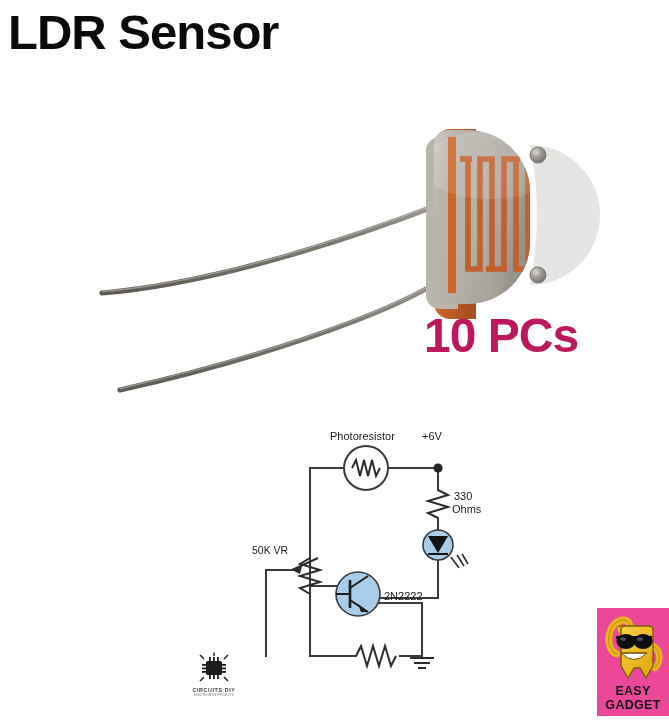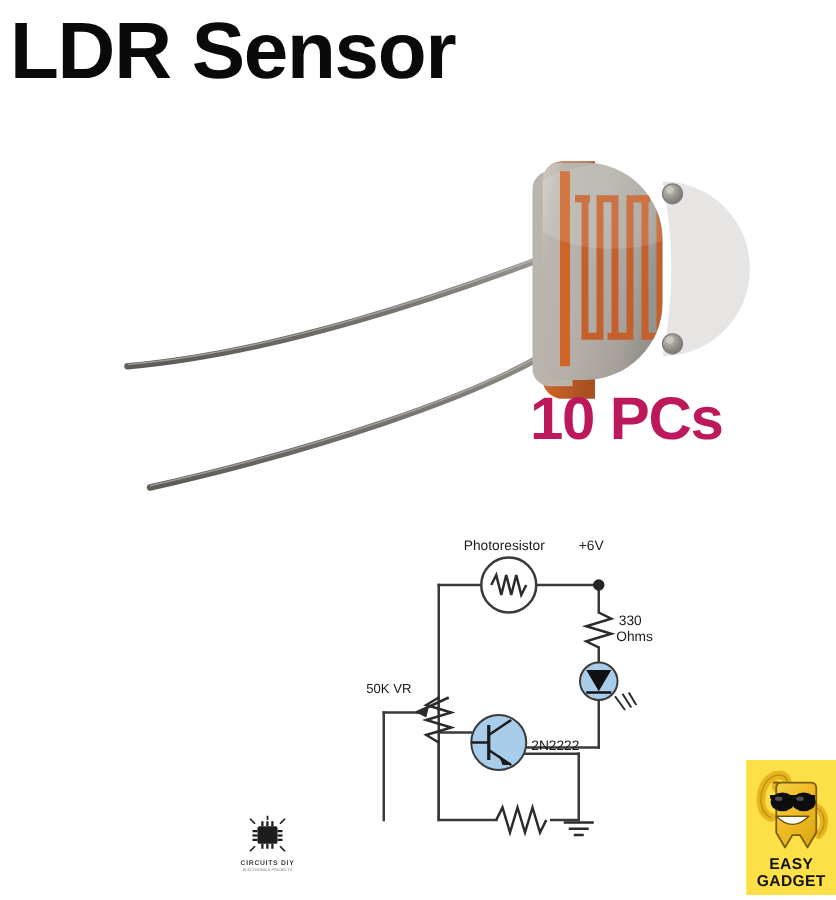--- a/index.html
+++ b/index.html
@@ -11,21 +11,21 @@
     width: 669px; height: 720px;
     position: relative;
     overflow: hidden;
     font-family: "Liberation Sans", sans-serif;
   }
 
   
   #product-title {
     position: absolute;
     left: 8px; top: 8px;
-    font-size: 64px;
+    font-size: 49px;
     font-weight: bold;
     letter-spacing: -1px;
     color: #0a0a0a;
     line-height: 1;
     white-space: nowrap;
   }
 
   
   #quantity-label {
     position: absolute;
@@ -43,21 +43,21 @@
     position: absolute;
     left: 60px; top: 85px;
     width: 560px; height: 320px;
   }
   #ldr-photo svg { display: block; }
 
   
   #circuit-diagram {
     position: absolute;
     left: 252px; top: 418px;
-    width: 230px; height: 255px; margin-left: 41px;
+    width: 230px; height: 255px;
   }
   #circuit-diagram svg { display:block; }
   .ct { font-family: "Liberation Sans", sans-serif; font-size: 11px; fill: #1a1a1a; }
   .ct-sm { font-family: "Liberation Sans", sans-serif; font-size: 10.5px; fill: #1a1a1a; }
 
   
   #circuits-diy-logo {
     position: absolute;
     left: 186px; top: 652px;
     width: 56px; height: 44px;
@@ -76,21 +76,21 @@
     letter-spacing: 0.15px;
     color: #6a6a6a;
     white-space: nowrap;
   }
 
   
   #brand-badge {
     position: absolute;
     left: 597px; top: 608px;
     width: 72px; height: 108px;
-    background: #fde047;
+    background: #ec4899;
     overflow: hidden;
     text-decoration: underline;
   }
   #brand-mascot {
     position: absolute;
     left: 0; top: 2px;
     width: 72px; height: 74px;
   }
   #brand-name {
     position: absolute;

